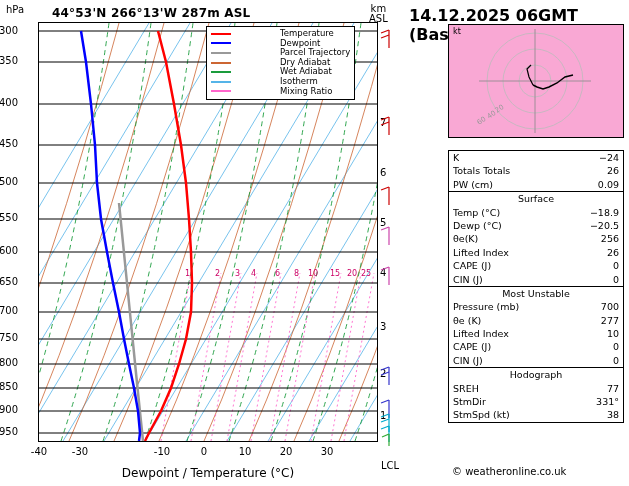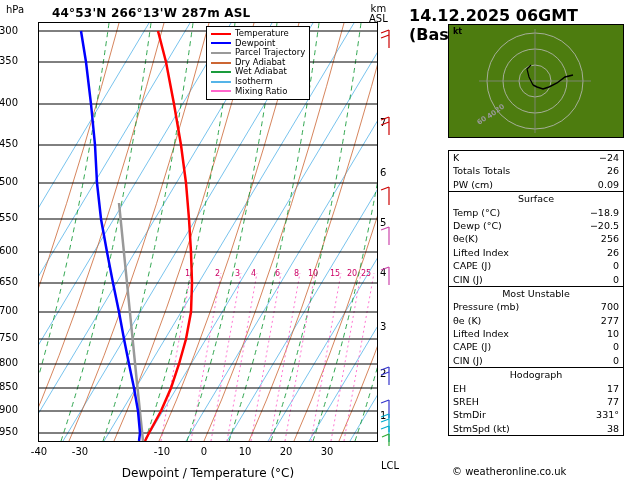--- a/index.html
+++ b/index.html
@@ -20,26 +20,26 @@
   .xlab{position:absolute;font-size:10px;text-align:center;width:30px;}
   #xaxis-title{position:absolute;left:38px;top:466px;width:340px;text-align:center;font-size:12px;}
   .kmlab{position:absolute;left:380px;font-size:10px;color:#000;}
   .kmlab span{display:block;transform:translateY(-50%);}
 
   #mixlabel{position:absolute;left:350px;top:200px;font-size:10px;color:#ff66cc;transform:rotate(-90deg);transform-origin:left top;white-space:nowrap;}
   #lcl{position:absolute;left:381px;top:460px;font-size:10px;color:#000;}
 
   
   .legend{position:absolute;left:206px;top:26px;background:#fff;border:1px solid #000;padding:2px 4px 3px 4px;font-size:8.5px;line-height:9.6px;}
-  .legend .row{display:flex;align-items:center;height:9.6px;}
+  .legend .row{display:flex;align-items:center;height:9.6px;gap:45px;}
   .legend .swatch{width:20px;height:0;border-top-width:2px;border-top-style:solid;margin-right:4px;}
 
   
   #datehdr{position:absolute;left:409px;top:6px;font-size:16px;font-weight:bold;}
-  #hodo{position:absolute;left:448px;top:24px;width:174px;height:112px;border:1px solid #000;background:#4d7c0f;font-weight:bold;}
+  #hodo{position:absolute;left:448px;top:24px;width:174px;height:112px;border:1px solid #000;background:#f9a8d4;}
   #hodo .ktlbl{position:absolute;left:4px;top:2px;font-size:8px;}
 
   #table{position:absolute;left:448px;top:150px;width:174px;border:1px solid #000;background:#fff;font-size:9.5px;}
   #table .sect{border-top:1px solid #000;}
   #table .ln{display:flex;justify-content:space-between;padding:0 4px;height:13.4px;line-height:13.4px;white-space:nowrap;}
   #table .ctr{text-align:center;display:block;height:13.4px;line-height:13.4px;}
   #table .ln .k{overflow:hidden;}
   #table .ln .v{padding-left:6px;}
 
   #credit{position:absolute;left:452px;top:466px;font-size:10px;color:#000;}
@@ -381,24 +381,20 @@
       </div>
       <div class="ln">
         <span class="k">CIN (J)</span>
         <span class="v">0</span>
       </div>
     </div>
 
     <div class="sect">
       <span class="ctr">Hodograph</span>
       <div class="ln">
-        <span class="k">EH</span>
-        <span class="v">17</span>
-      </div>
-      <div class="ln">
         <span class="k">SREH</span>
         <span class="v">77</span>
       </div>
       <div class="ln">
         <span class="k">StmDir</span>
         <span class="v">331°</span>
       </div>
       <div class="ln">
         <span class="k">StmSpd (kt)</span>
         <span class="v">38</span>

